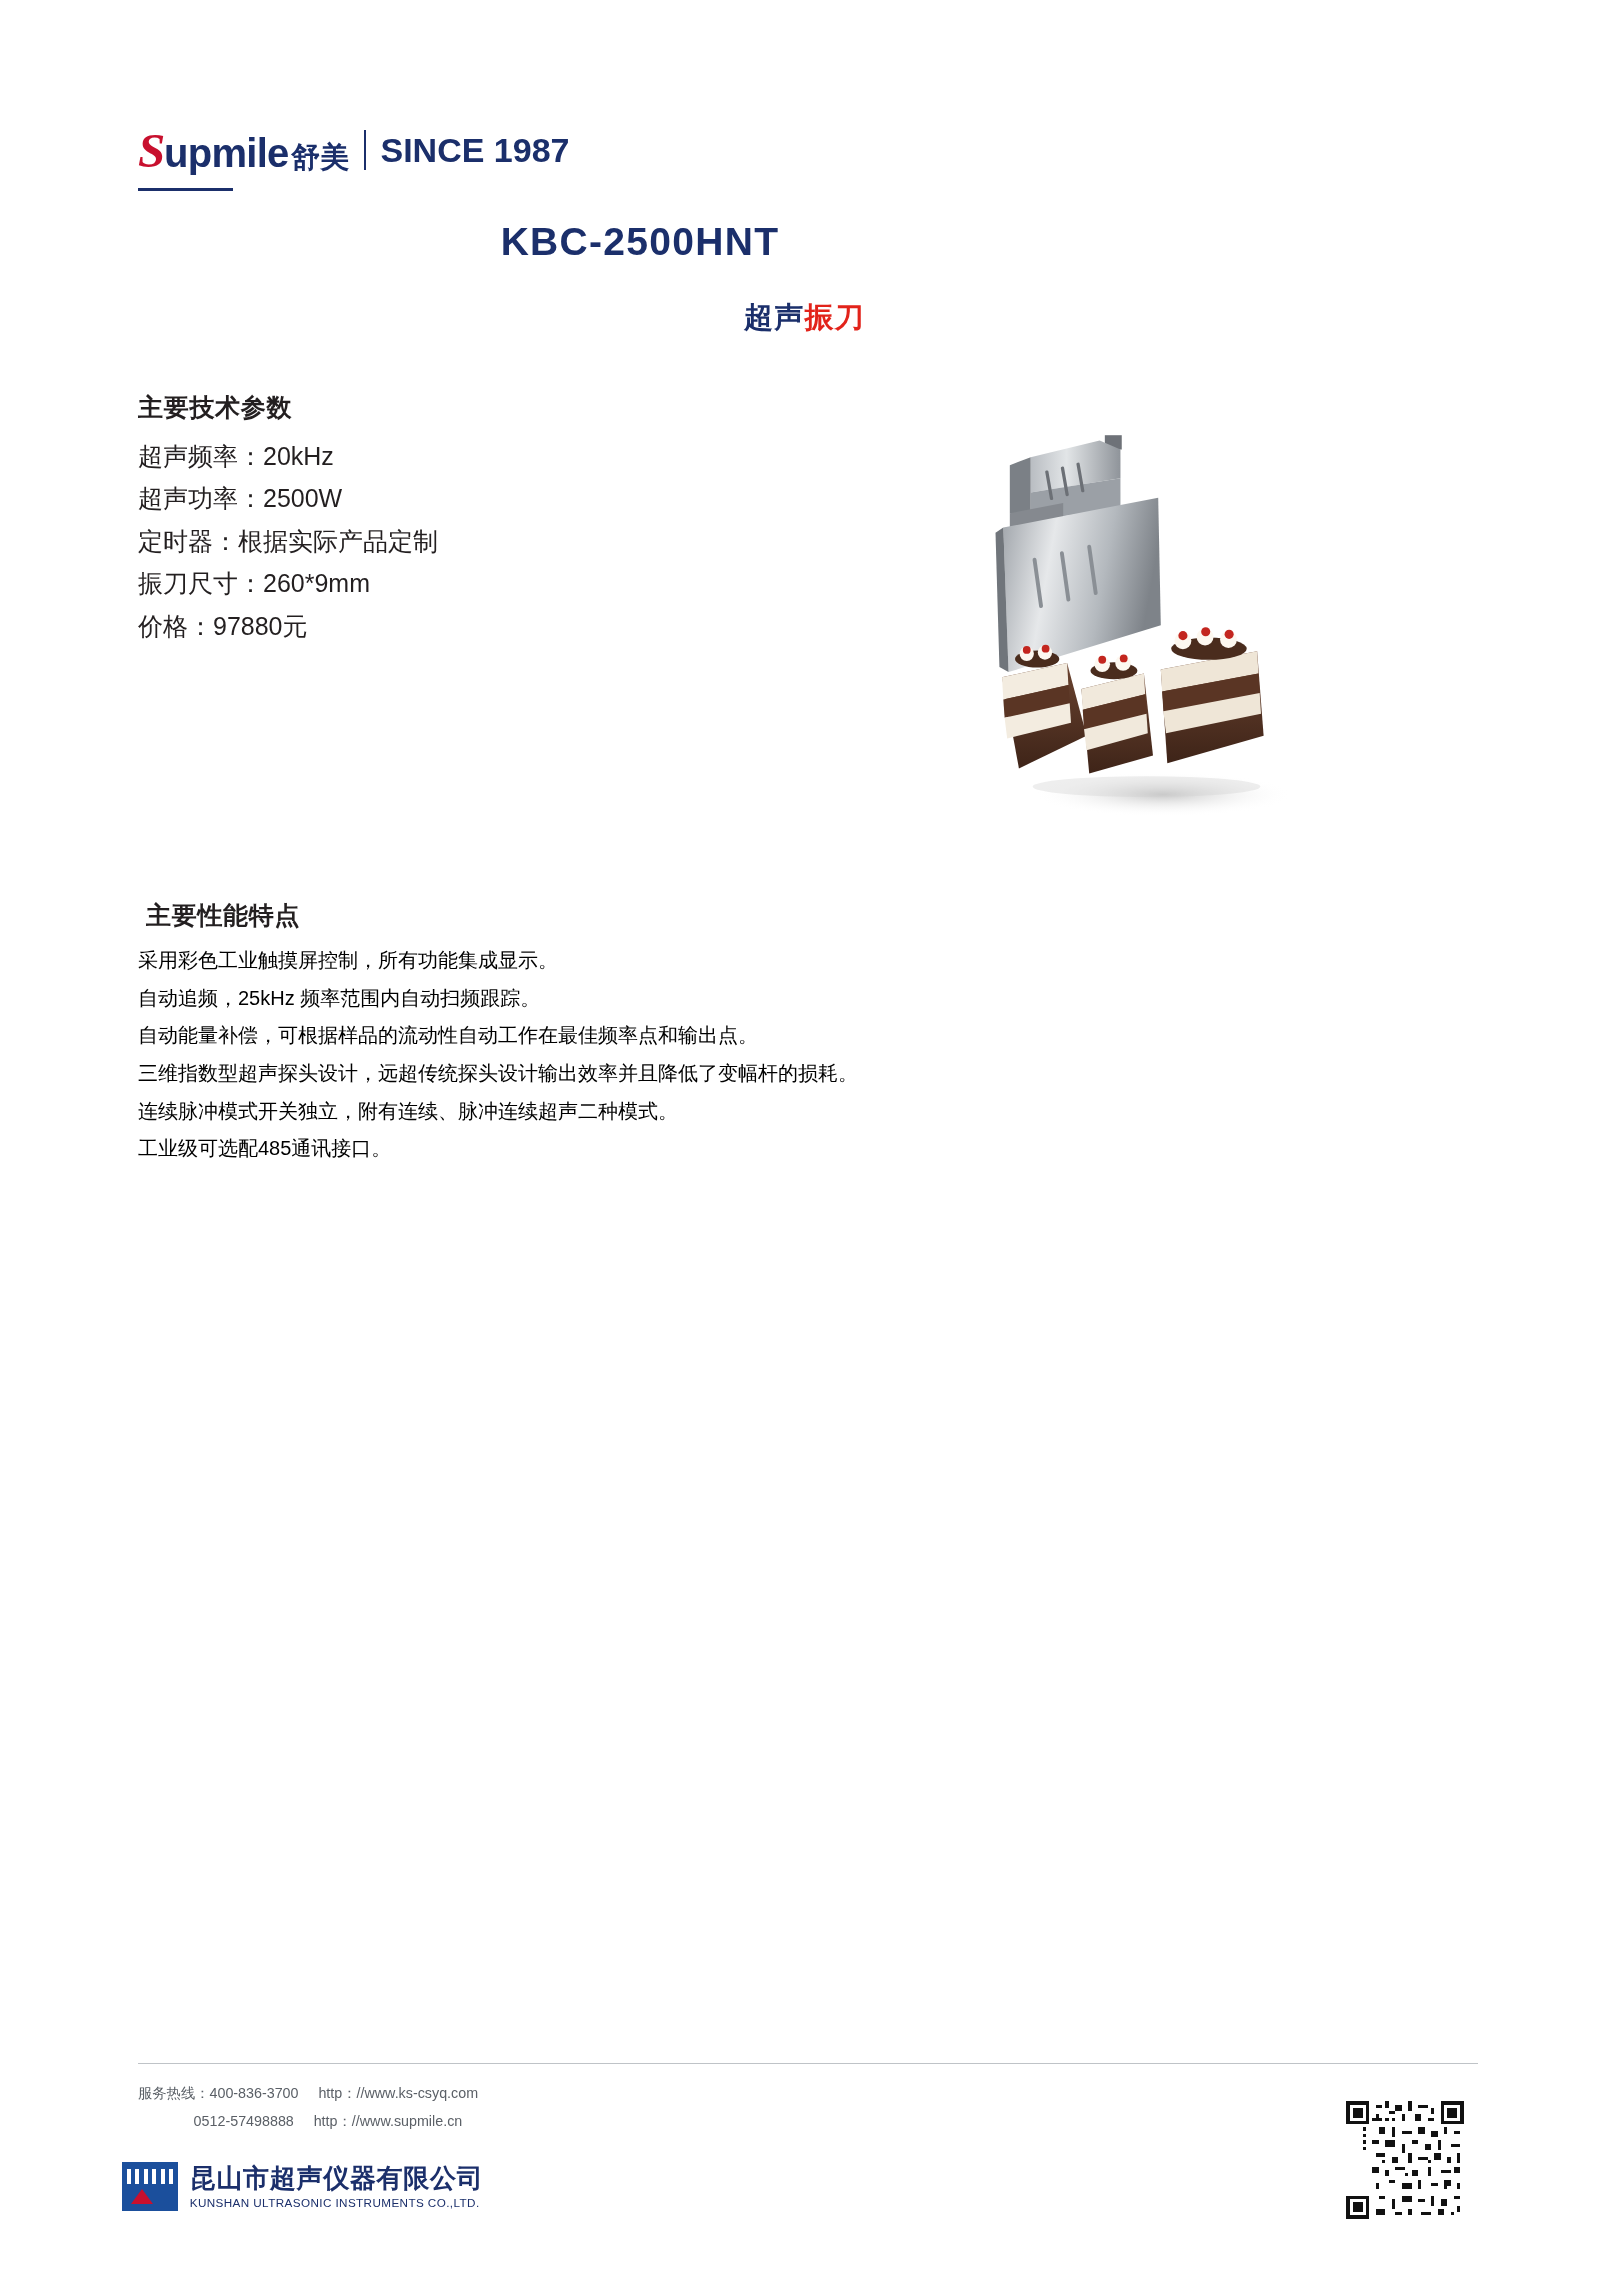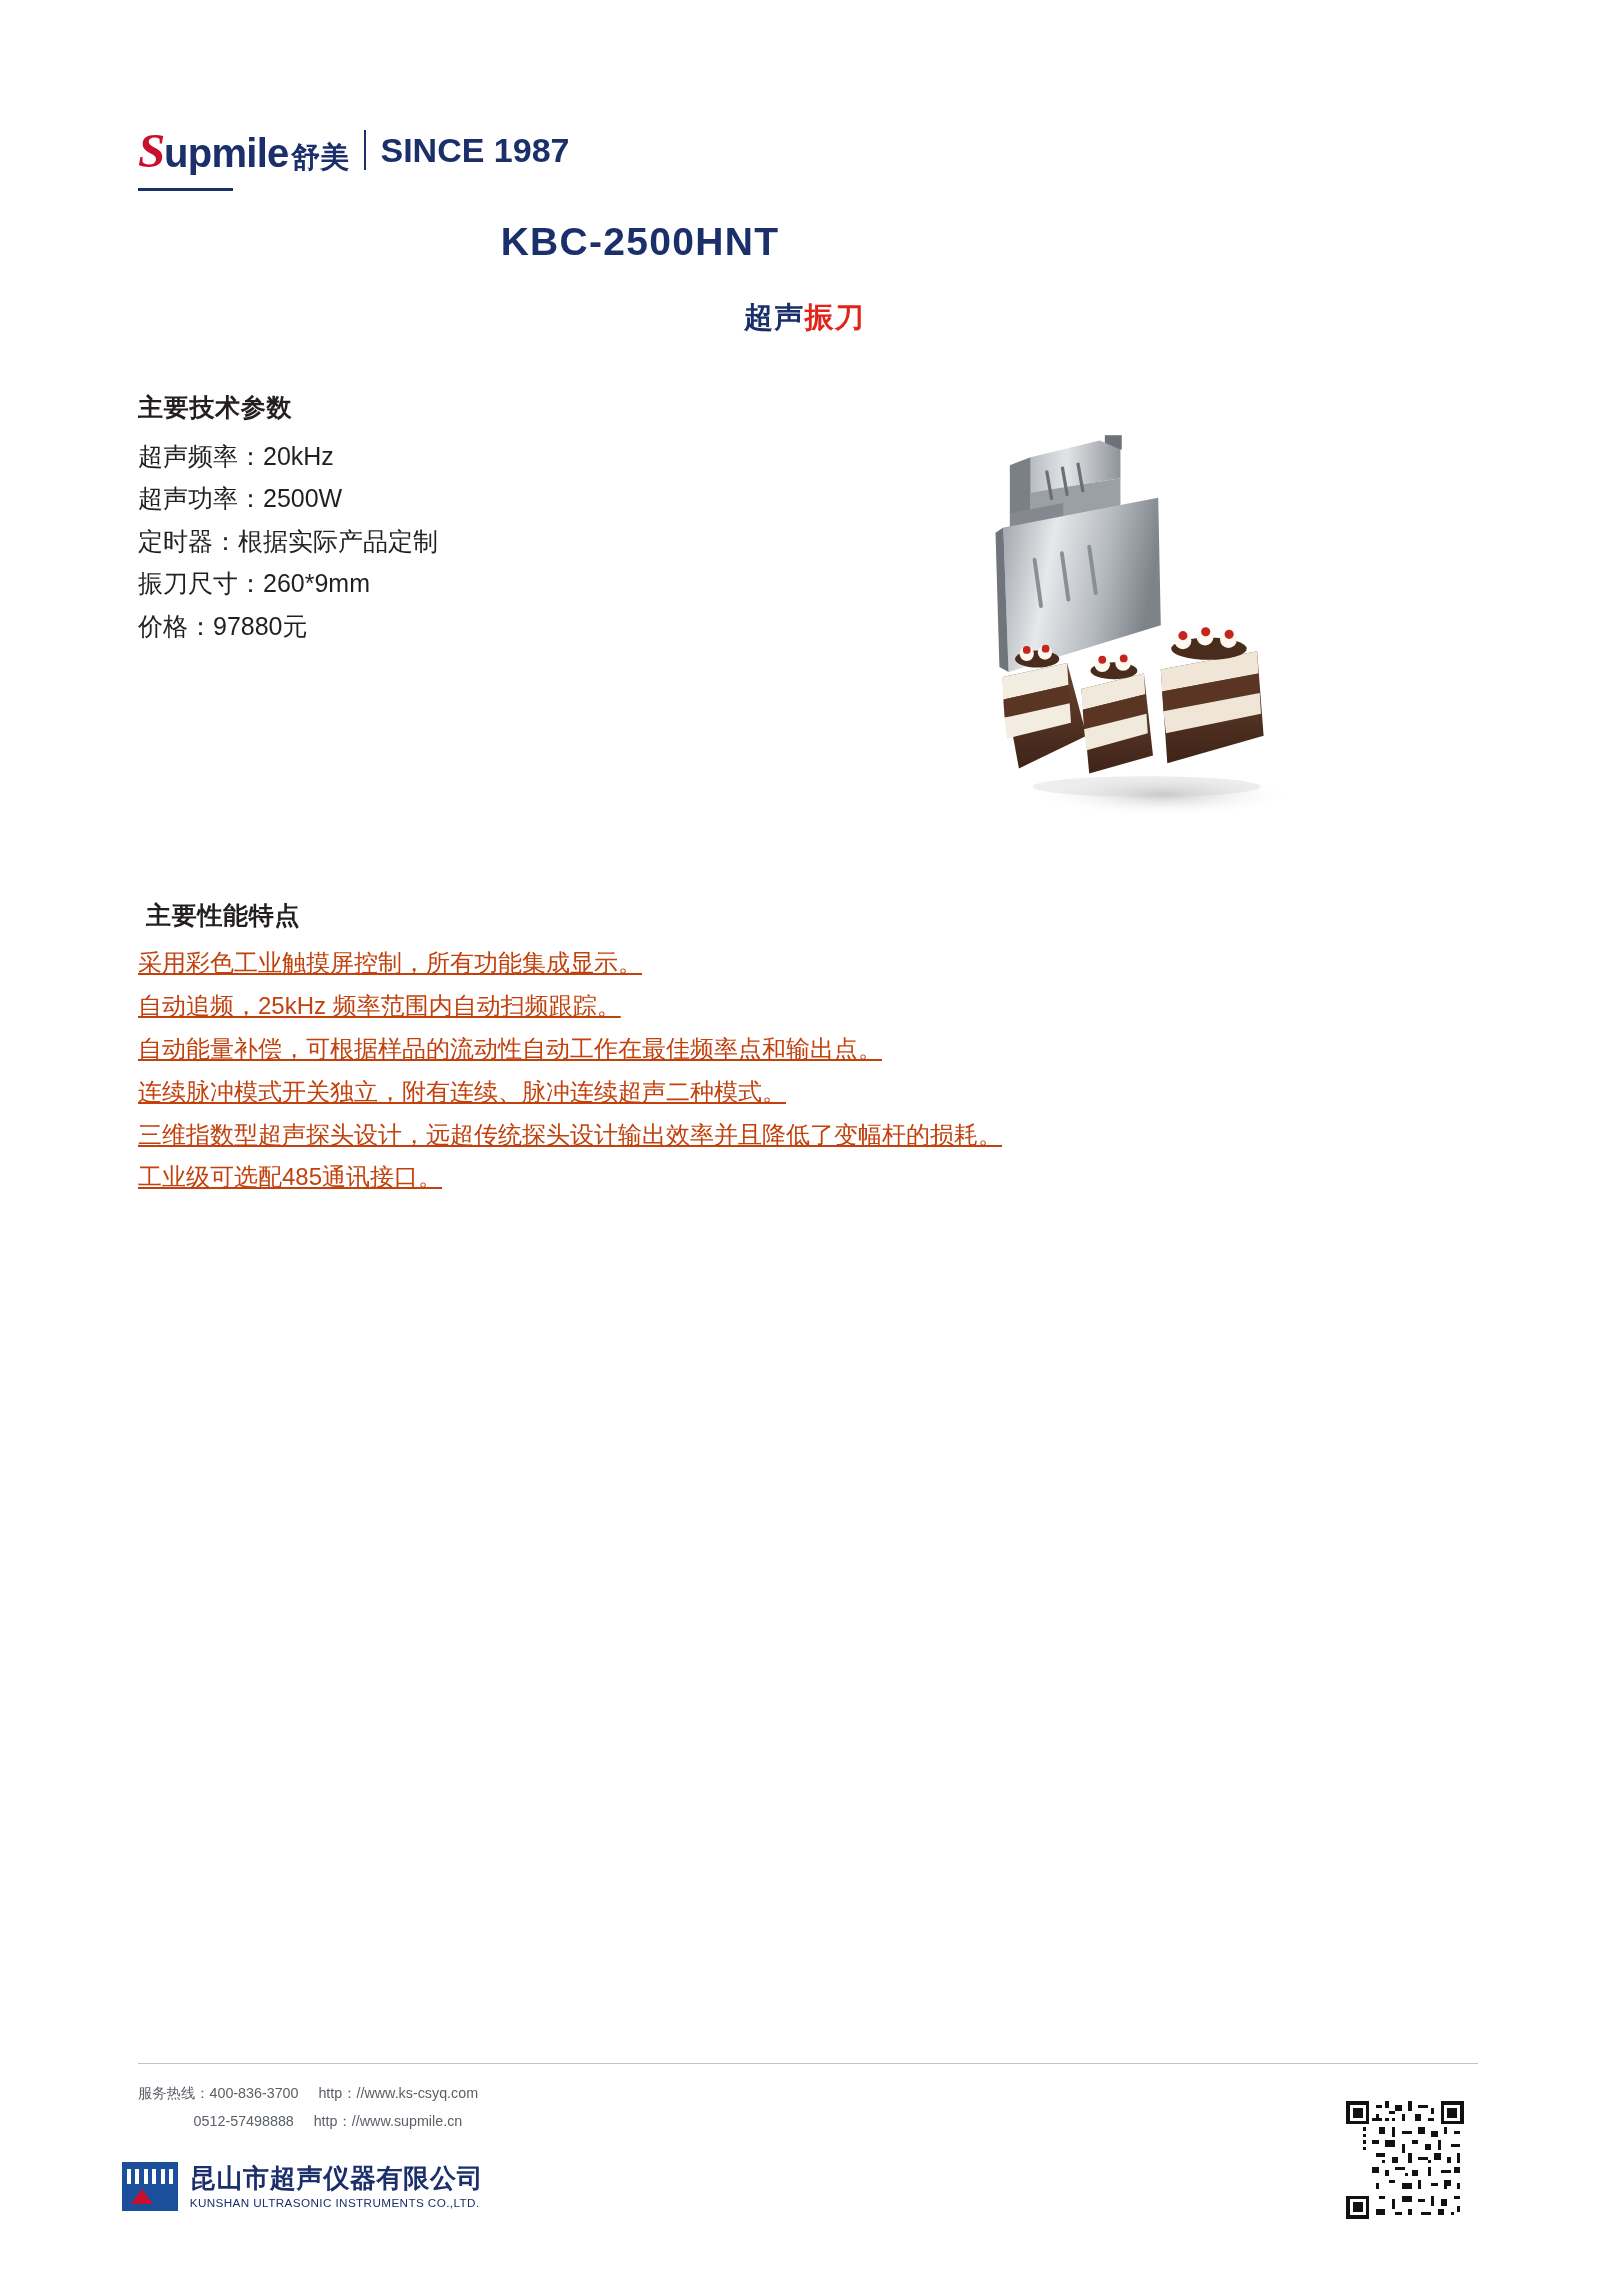--- a/index.html
+++ b/index.html
@@ -140,26 +140,25 @@
   .feature-list {
     position: absolute;
     left: 138px;
     top: 947px;
     width: 1237px;
     list-style: none;
     margin: 0;
     padding: 0;
   }
   .feature-list li {
-    font-size: 24px;
+    font-size: 20px;
     line-height: 1.3;
-    color: #c2410c;
+    color: #000000;
     margin-bottom: 11.7px;
     white-space: nowrap;
-    text-decoration: underline;
   }
 
   
   .product-image {
     position: absolute;
     left: 990px;
     top: 430px;
     width: 339px;
     height: 423px;
   }
@@ -362,22 +361,22 @@
 
     <ellipse cx="240" cy="548" rx="175" ry="16" fill="#cfcfcf" opacity="0.35"></ellipse>
   </svg>
 </div>
 
 <div class="section-heading" id="feature-heading">主要性能特点</div>
 <ul class="feature-list">
   <li>采用彩色工业触摸屏控制，所有功能集成显示。</li>
   <li>自动追频，25kHz 频率范围内自动扫频跟踪。</li>
   <li>自动能量补偿，可根据样品的流动性自动工作在最佳频率点和输出点。</li>
+  <li>三维指数型超声探头设计，远超传统探头设计输出效率并且降低了变幅杆的损耗。</li>
   <li>连续脉冲模式开关独立，附有连续、脉冲连续超声二种模式。</li>
-  <li>三维指数型超声探头设计，远超传统探头设计输出效率并且降低了变幅杆的损耗。</li>
   <li>工业级可选配485通讯接口。</li>
 </ul>
 
 <div class="footer-rule"></div>
 <div class="footer-contact">
   <div class="row">服务热线：400-836-3700     http：//www.ks-csyq.com</div>
   <div class="row">              0512-57498888     http：//www.supmile.cn</div>
 </div>
 
 <div class="footer-logo">

